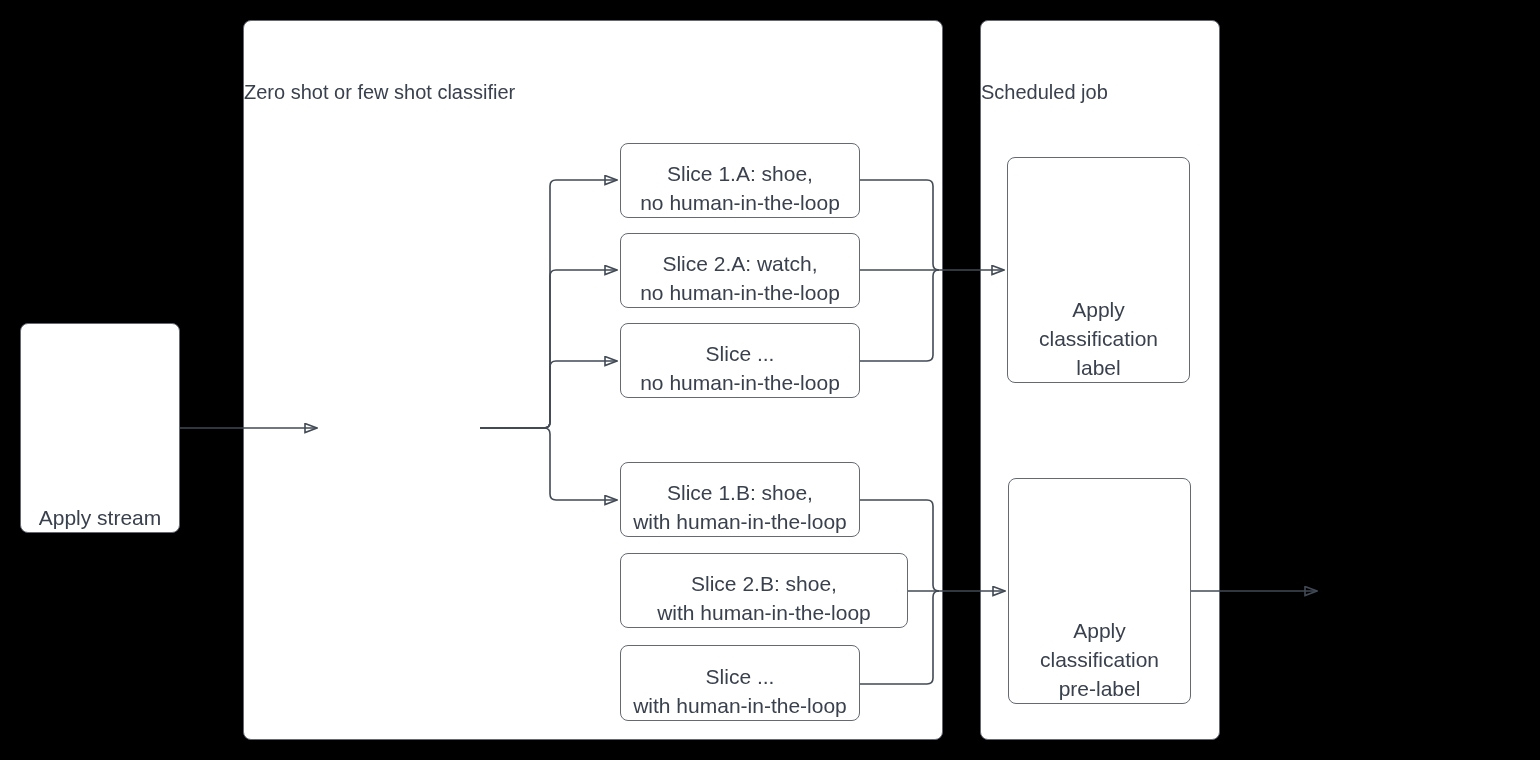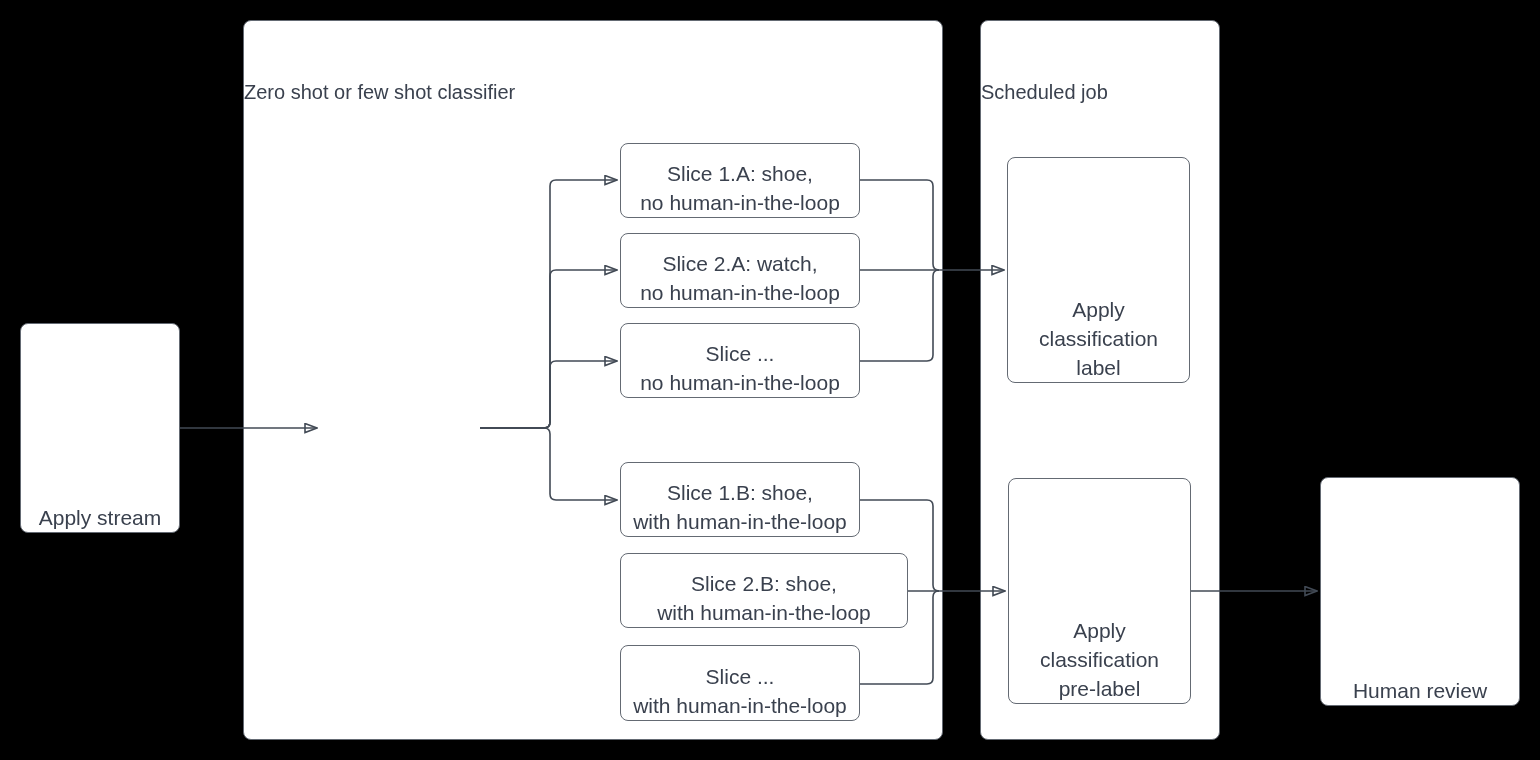--- a/index.html
+++ b/index.html
@@ -150,17 +150,14 @@
 classification
 label</span>
   </div>
 
   <div class="node" id="n-apply-prelabel">
     <span class="node-label">Apply
 classification
 pre-label</span>
   </div>
 
-  <div class="node" id="n-human-review">
-    <span class="node-label">Human review</span>
-  </div>
 
 </div>
 
 </body></html>

